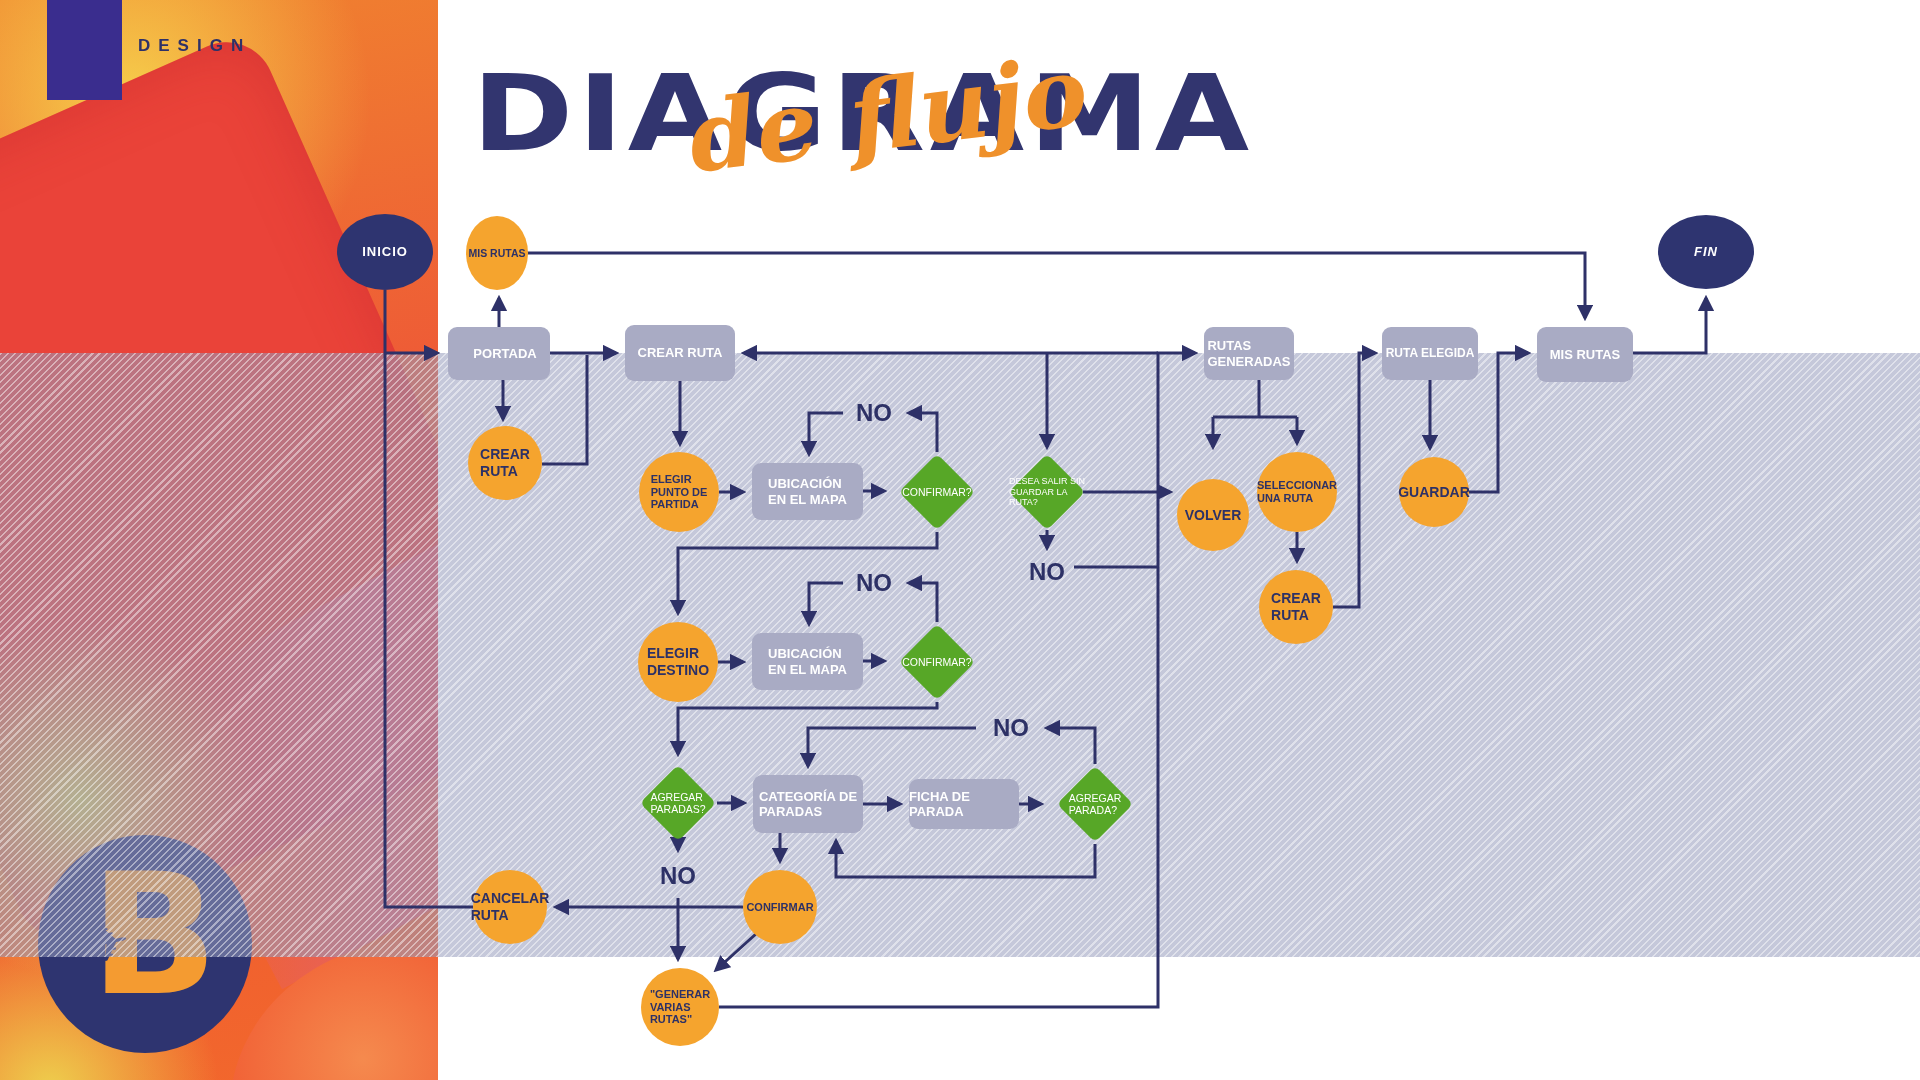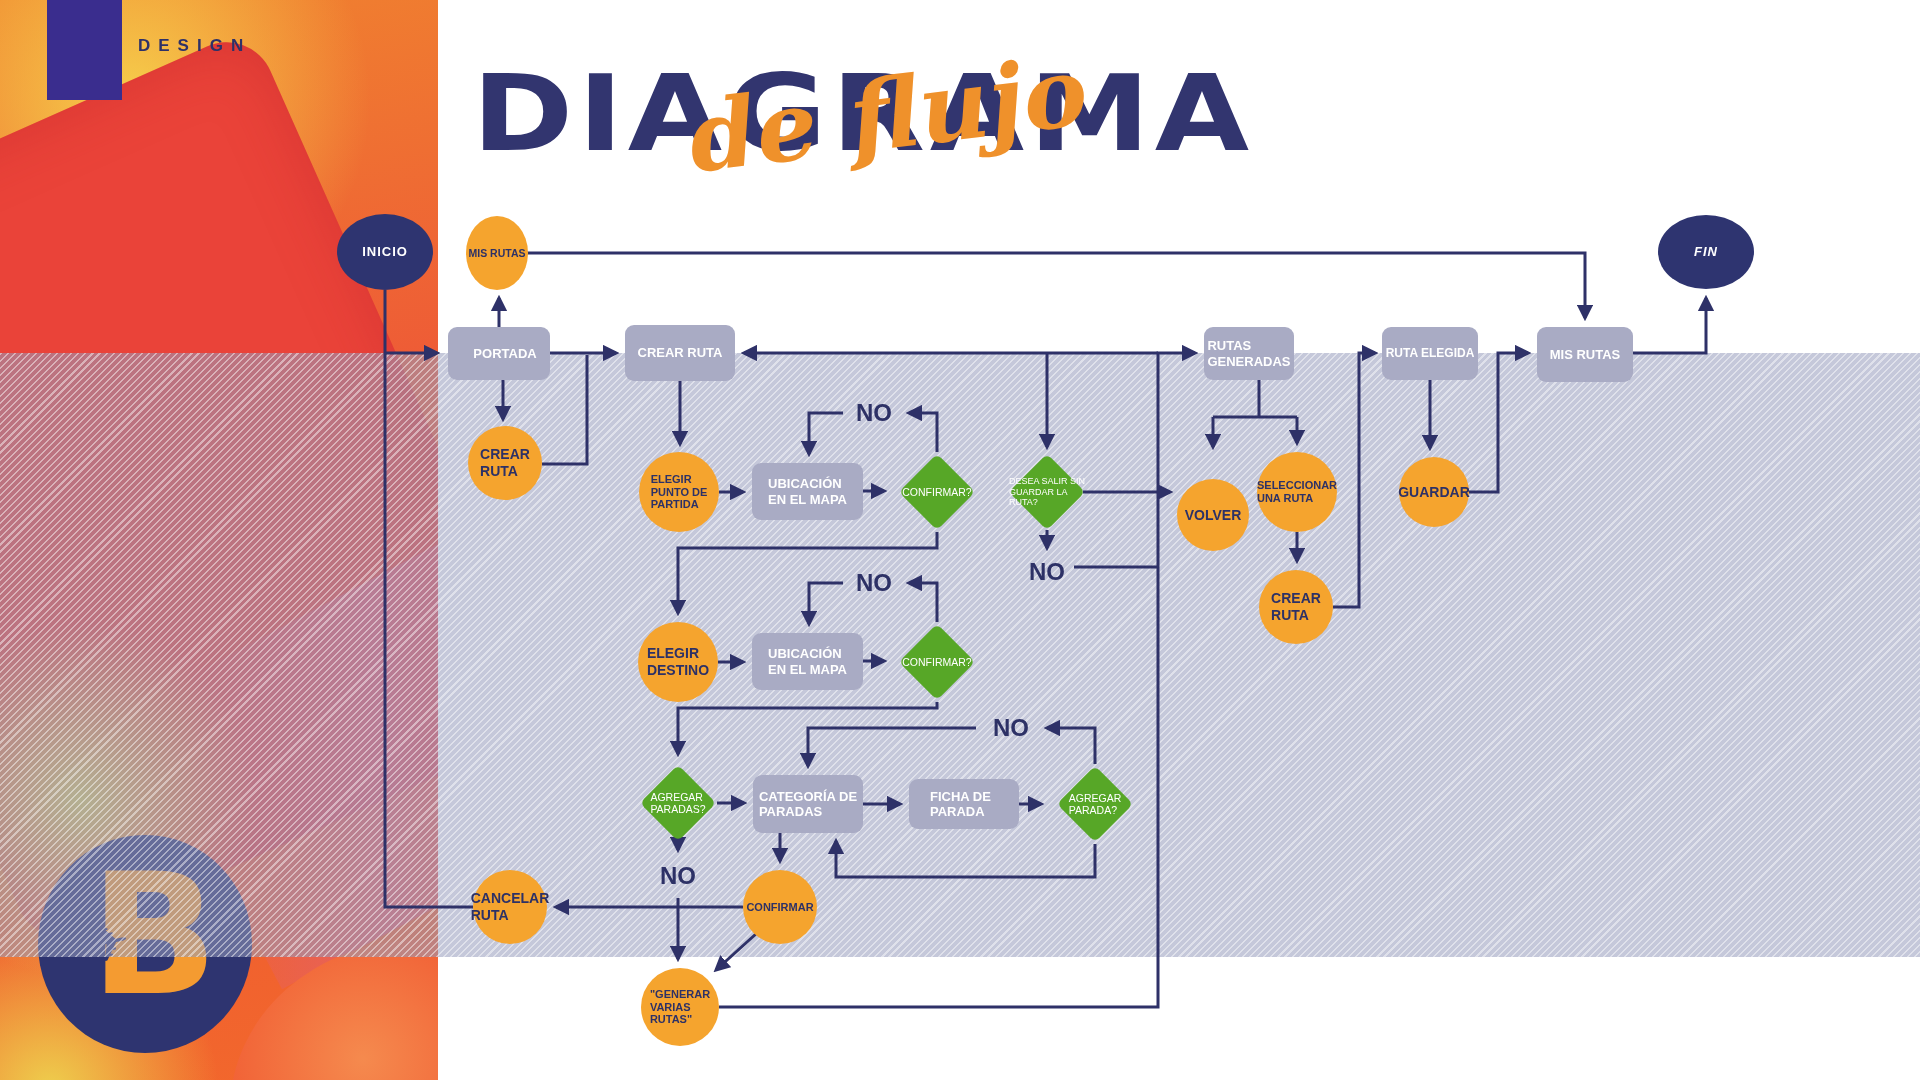--- a/index.html
+++ b/index.html
@@ -71,21 +71,21 @@
   .n-crearruta-r{left:625px;top:325px;width:110px;height:56px;}
   .n-elegirpunto{left:639px;top:452px;width:80px;height:80px;font-size:11px;}
   .n-ubicacion1{left:752px;top:463px;width:111px;height:57px;}
   .n-confirmar1{left:887px;top:442px;}
   .n-desea{left:997px;top:442px;}
   .n-elegirdestino{left:638px;top:622px;width:80px;height:80px;}
   .n-ubicacion2{left:752px;top:633px;width:111px;height:57px;}
   .n-confirmar2{left:887px;top:612px;}
   .n-agregarparadas{left:628px;top:753px;}
   .n-categoria{left:753px;top:775px;width:110px;height:58px;}
-  .n-ficha{left:909px;top:779px;width:110px;height:50px;padding-left:21px;}
+  .n-ficha{left:909px;top:779px;width:110px;height:50px;}
   .n-agregarparada{left:1045px;top:754px;}
   .n-cancelar{left:473px;top:870px;width:74px;height:74px;}
   .n-confirmar-c{left:743px;top:870px;width:74px;height:74px;font-size:11px;}
   .n-generar{left:641px;top:968px;width:78px;height:78px;font-size:11px;}
   .n-rutasgen{left:1204px;top:327px;width:90px;height:53px;}
   .n-volver{left:1177px;top:479px;width:72px;height:72px;}
   .n-seleccionar{left:1257px;top:452px;width:80px;height:80px;font-size:11px;}
   .n-crearruta-c2{left:1259px;top:570px;width:74px;height:74px;}
   .n-rutaelegida{left:1382px;top:327px;width:96px;height:53px;font-size:12px;}
   .n-guardar{left:1399px;top:457px;width:70px;height:70px;}

